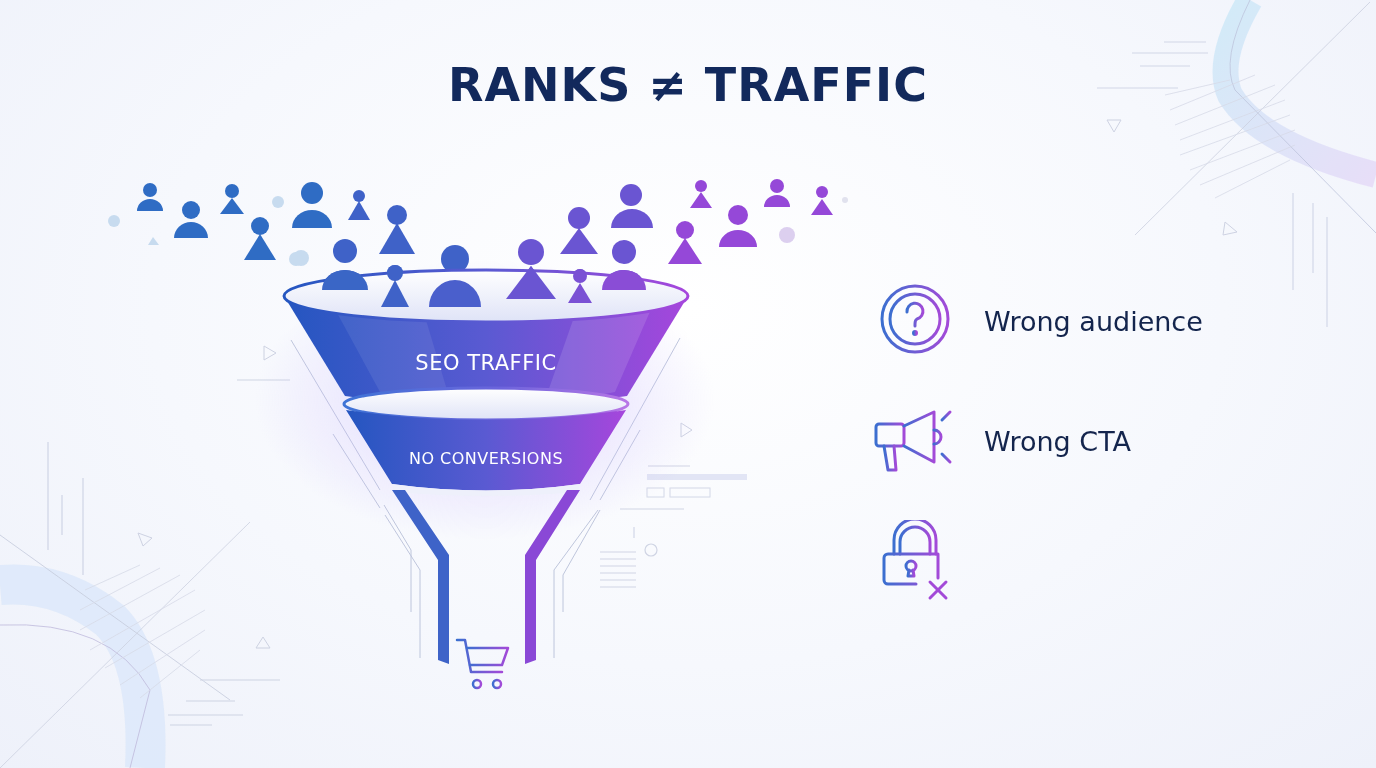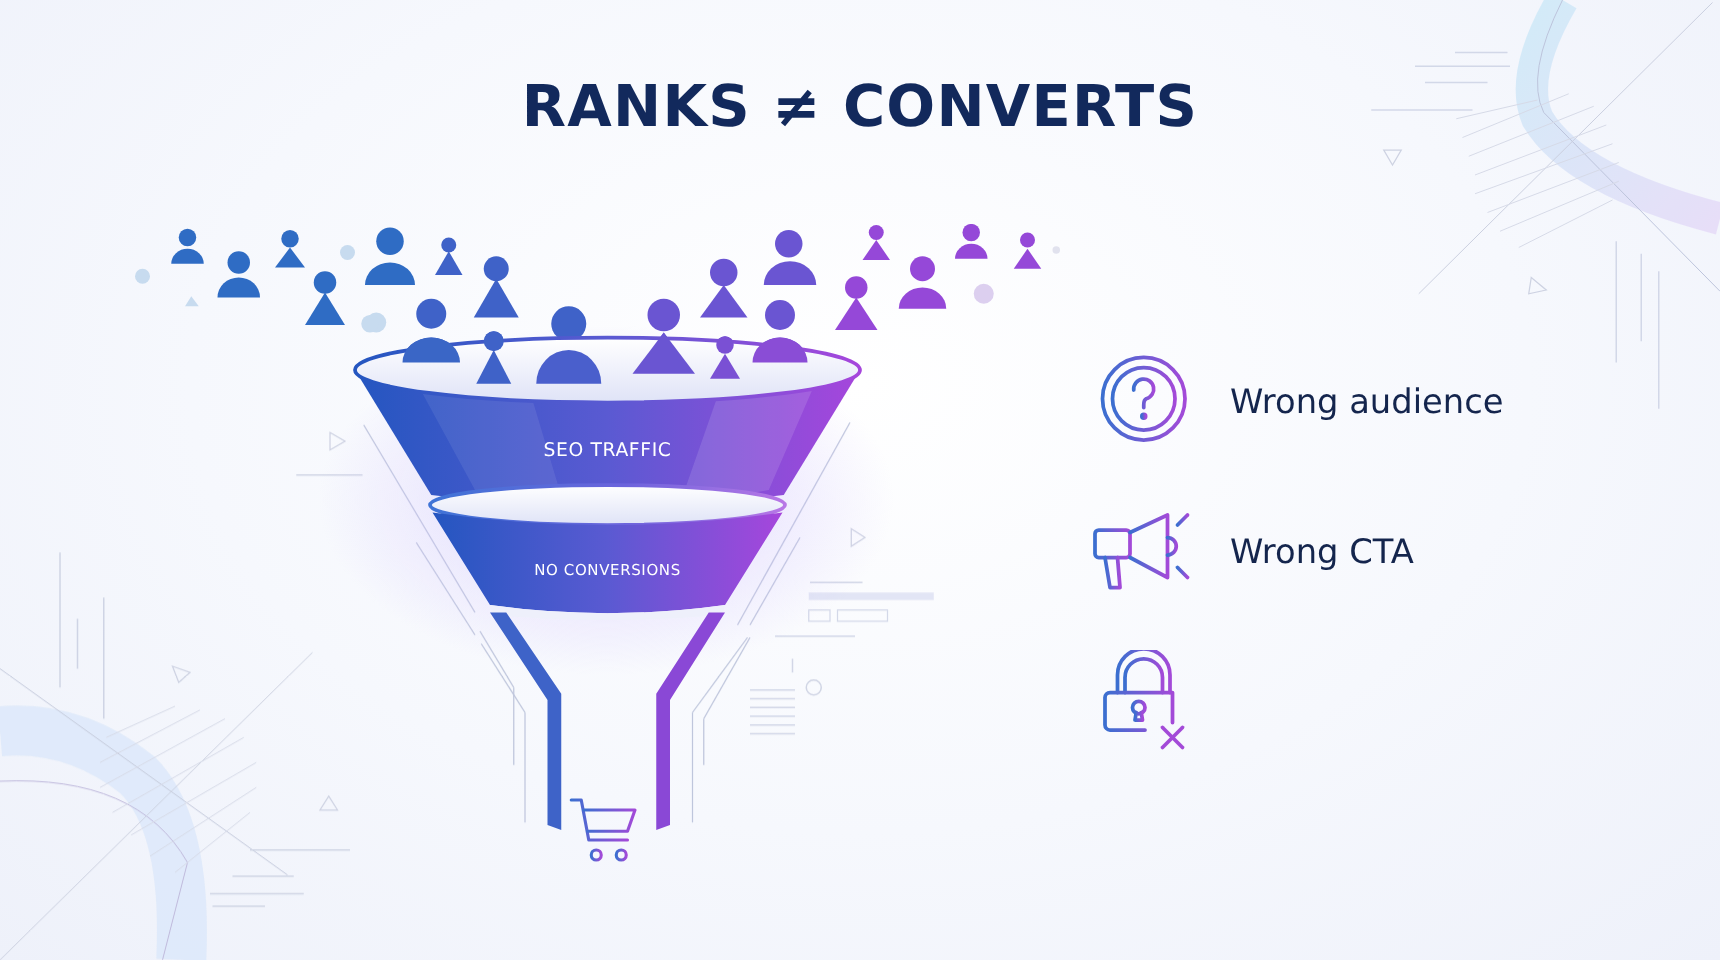--- a/index.html
+++ b/index.html
@@ -239,24 +239,24 @@
   </g>
 
   <g fill="none" stroke="url(#iconGrad)" stroke-width="2.5" stroke-linecap="round" stroke-linejoin="round">
     <path d="M457 640 L465 640 L471 672 L502 672"></path>
     <path d="M467 648 L508 648 L502 665 L470 665"></path>
     <circle cx="477" cy="684" r="4"></circle>
     <circle cx="497" cy="684" r="4"></circle>
   </g>
 </svg>
 
-<div class="title">RANKS ≠ CONVERTS</div>
-
-<div class="funnel-label" style="left:386px; top:351px; width:200px; font-size:15px;">SEO TRAFFIC</div>
-<div class="funnel-label" style="left:376px; top:449px; width:220px; font-size:12px;">NO CONVERSIONS</div>
+<div class="title">RANKS ≠ TRAFFIC</div>
+
+<div class="funnel-label" style="left:386px; top:351px; width:200px; font-size:21px;">SEO TRAFFIC</div>
+<div class="funnel-label" style="left:376px; top:449px; width:220px; font-size:16px;">NO CONVERSIONS</div>
 
 <div class="list">
   <div class="item" style="top:-4px;">
     <div class="icon">
       <svg width="86" height="86" viewBox="0 0 86 86" fill="none" stroke="url(#iconGrad2)" stroke-width="3" stroke-linecap="round">
         <defs>
             <linearGradient id="iconGrad2" x1="0" x2="1">
               <stop offset="0" stop-color="#3b6fd0"></stop>
               <stop offset="1" stop-color="#a34ad8"></stop>
             </linearGradient>

